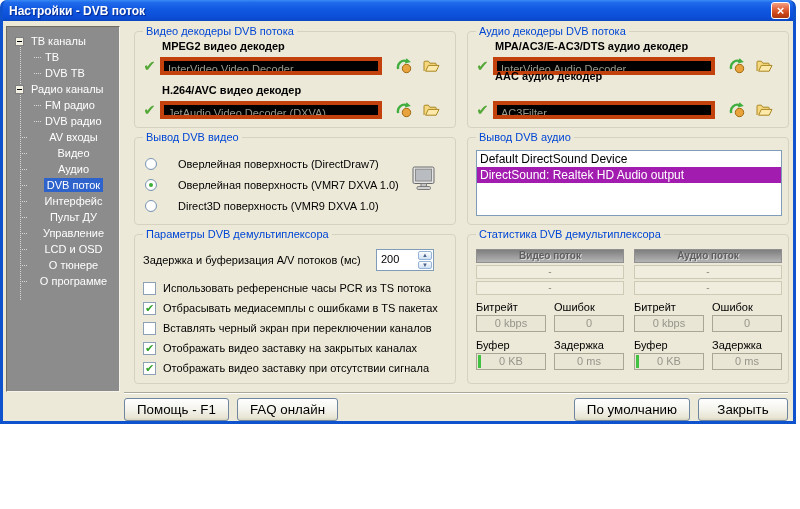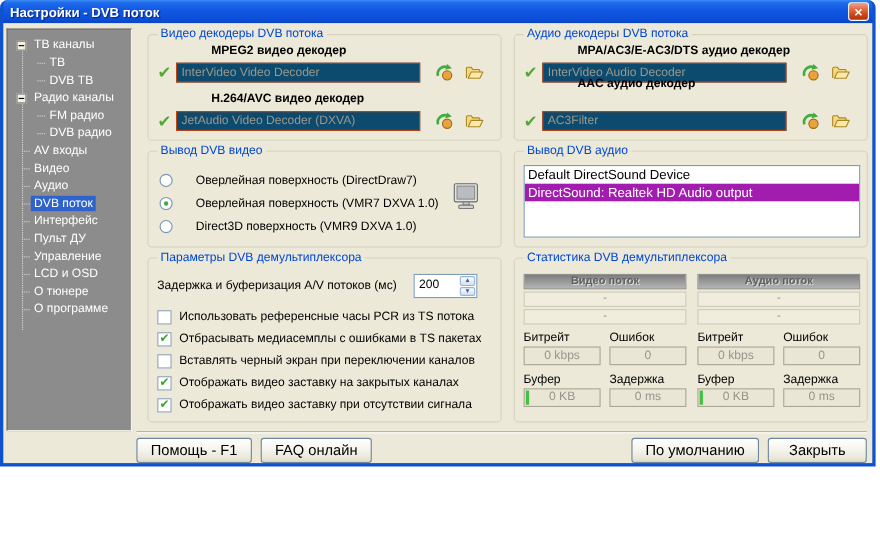--- a/index.html
+++ b/index.html
@@ -22,21 +22,21 @@
 
   
   .sidebar { position:absolute; left:3px; top:5px; width:114px; height:366px;
     background:#8c8c8c; border:1px solid #6e6c61; border-right-color:#f6f4ea; border-bottom-color:#f6f4ea;
     padding-top:6px; overflow:hidden; }
   .sidebar::before { content:""; position:absolute; left:13px; top:13px; height:260px;
     border-left:1px dotted #d8d8d8; }
   .t-row { height:16px; display:flex; align-items:center; color:#fff; position:relative; cursor:pointer; }
   .t-row.parent { padding-left:8px; }
   .t-row.child  { padding-left:35px; }
-  .t-row.item   { padding-left:21px; }
+  .t-row.item   { padding-left:21px;justify-content:center; }
   .t-row.child::before, .t-row.item::before { content:""; position:absolute; width:7px;
     border-top:1px dotted #d8d8d8; top:8px; }
   .t-row.item::before  { left:13px; }
   .t-row.child::before { left:27px; }
   .expander { width:9px; height:9px; background:#f3f1e4; border:1px solid #7e7e7e;
     margin-right:4px; position:relative; flex:none; }
   .expander::after { content:""; position:absolute; left:1px; right:1px; top:3px; height:1px; background:#000; }
   .t-label { padding:1px 3px; white-space:nowrap; }
   .t-row.selected .t-label { background:#2e63cc; color:#fff; }
 
@@ -45,24 +45,24 @@
   .group-title { position:absolute; top:-7px; left:8px; background:#ece9d8; padding:0 3px;
     color:#0046d5; line-height:13px; white-space:nowrap; }
   #g-videodec { left:131px; top:10px;  width:322px; height:97px; }
   #g-audiodec { left:464px; top:10px;  width:322px; height:97px; }
   #g-vidout   { left:131px; top:116px; width:322px; height:88px; }
   #g-audout   { left:464px; top:116px; width:322px; height:88px; }
   #g-params   { left:131px; top:213px; width:322px; height:150px; }
   #g-stats    { left:464px; top:213px; width:322px; height:150px; }
 
   
-  .dec-label { position:absolute; left:27px; font-weight:bold; white-space:nowrap;margin-left:30px; }
+  .dec-label { position:absolute; left:27px; font-weight:bold; white-space:nowrap; }
   .dec-row { position:absolute; left:4px; right:6px; height:19px; display:flex; align-items:center; }
   .ok-check { width:21px; flex:none; text-align:center; color:#54a838; font-size:15px; font-weight:bold; }
-  .dec-field { flex:1; max-width:222px; height:18px; border:1px solid #c2410c; background:#0c4a6e;
+  .dec-field { flex:1; max-width:222px; height:18px; border:4px solid #c2410c; background:#000000;
     color:#9a998c; line-height:16px; padding:0 4px; margin-right:12px; white-space:nowrap; overflow:hidden; }
   .icon-btn { width:19px; height:17px; flex:none; display:flex; align-items:center; justify-content:center; cursor:pointer; }
   .icon-btn + .icon-btn { margin-left:9px; }
 
   
   .radio-row { position:absolute; left:10px; height:16px; display:flex; align-items:center; gap:21px; cursor:pointer; }
   .radio { width:12px; height:12px; border-radius:50%; border:1px solid #7a96b5; flex:none;
     background:radial-gradient(circle at 35% 35%, #ffffff 55%, #e2e2e2); position:relative; }
   .radio.on::after { content:""; position:absolute; inset:3px; border-radius:50%; background:#3cae3c; }
   .monitor { position:absolute; right:18px; top:28px; }

